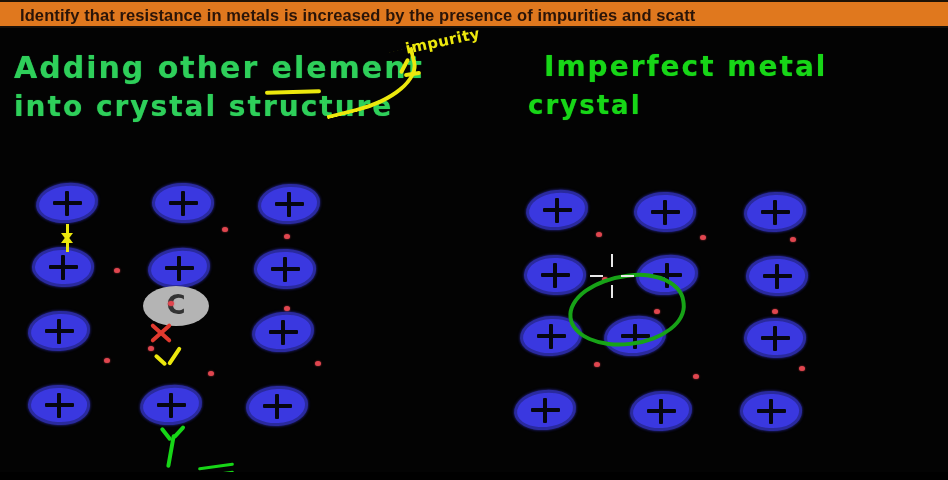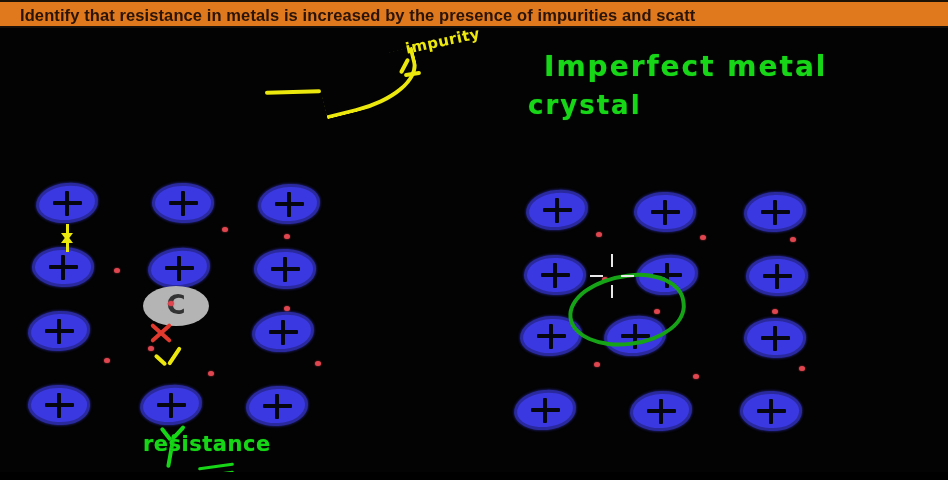--- a/index.html
+++ b/index.html
@@ -264,20 +264,22 @@
 <body>
 
 <div id="screen">
 
   <div id="banner">
     <div id="banner-text">Identify that resistance in metals is increased by the presence of impurities and scatt</div>
   </div>
 
   <div id="board">
 
+    <div class="hand hand-green" id="title-l1">Adding  other  element</div>
+    <div class="hand hand-green" id="title-l2">into   crystal  structure</div>
     <div id="element-underline"></div>
 
     <div class="mark" id="impurity-arrow">
       <span class="curve"></span>
       <span class="bar l"></span>
       <span class="bar r"></span>
     </div>
     <div class="hand hand-yellow" id="impurity-label">impurity</div>
 
     <div class="ion tilt1" style="left:36px;  top:155px;">
@@ -365,21 +367,20 @@
       </div>
     <div class="mark" id="yellow-check">
         <i class="a"></i>
         <i class="b"></i>
       </div>
     <div class="mark" id="resistance-arrow">
       <span class="stem"></span>
         <span class="bar l"></span>
         <span class="bar r"></span>
     </div>
-    <div class="hand hand-green-bright" id="resistance-label">resistance</div>
     <div class="mark" id="resistance-underline">
         <i class="a"></i>
         <i class="b"></i>
       </div>
 
     <div class="hand hand-green-bright" id="title-r1">Imperfect  metal</div>
     <div class="hand hand-green-bright" id="title-r2">crystal</div>
 
     <div class="ion tilt1" style="left:526px; top:162px;">
         <span class="blob"></span>

